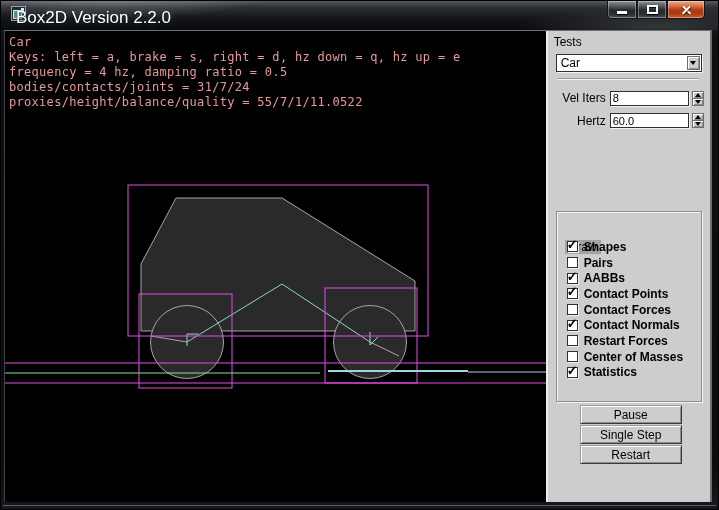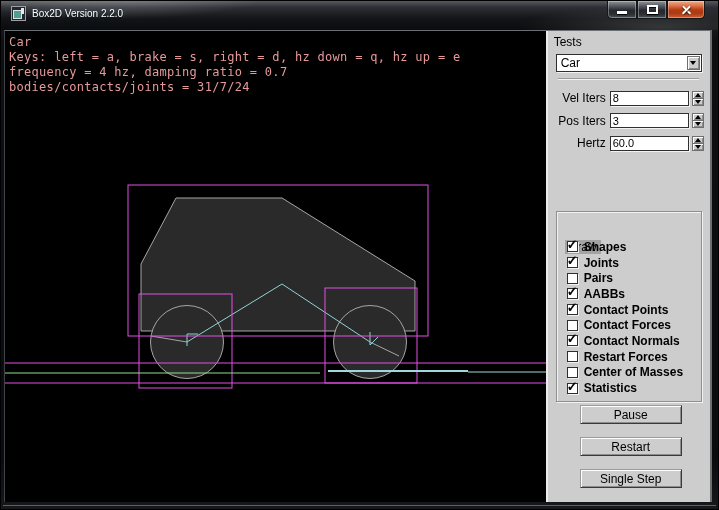--- a/index.html
+++ b/index.html
@@ -19,21 +19,21 @@
       radial-gradient(ellipse 240px 34px at 660px 26px, rgba(255,255,255,0.17), transparent 60%),
       linear-gradient(180deg,#55585e 0%,#2c2f34 22%,#121417 62%,#0a0b0d 100%);
   }
   .app-icon{
     position:absolute;left:10px;top:5px;width:15px;height:15px;
     background:#23272d;border:1px solid #9aa0a6;
   }
   .app-icon::before{content:"";position:absolute;left:1px;bottom:1px;width:7px;height:7px;background:#4e9e92;border:1px solid #dfe3e6;}
   .app-icon::after{content:"";position:absolute;right:1px;top:1px;width:3px;height:6px;background:#e8eaec;}
   .title{
-    position:absolute;left:31px;top:7px;color:#fff;font-size:10px;
+    position:absolute;left:15px;top:7px;color:#fff;font-size:17px;
     text-shadow:0 0 7px rgba(130,170,210,.4),0 1px 2px #000;
     white-space:nowrap;
   }
   .win-btn{
     position:absolute;top:0;height:18px;border:1px solid #14161a;border-top:none;
     box-shadow:inset 0 0 0 1px rgba(255,255,255,0.32);
     display:flex;align-items:center;justify-content:center;cursor:default;
   }
   .win-btn.min{right:81px;width:30px;border-radius:0 0 0 5px;
     background:linear-gradient(180deg,#8e939a 0%,#4b4f55 35%,#25282c 55%,#2c3035 78%,#4a5059 100%);}
@@ -114,21 +114,21 @@
   .main-checks{position:absolute;left:8px;top:127px;}
   .draw-group{
     position:absolute;left:8px;top:180px;width:146px;height:191px;
     border:1px solid #8f8f8f;box-shadow:inset 1px 1px 0 #f2f2f2,1px 1px 0 #f2f2f2;
   }
   .group-label{position:absolute;left:8px;top:-8px;background:#a3a3a3;padding:0 4px;margin-top:36px;}
   .draw-checks{position:absolute;left:10px;top:27px;font-weight:bold;}
   
   .btn-col{position:absolute;left:32px;top:374px;}
   .gbtn{
-    display:block;width:102px;height:19px;margin-bottom:13px;
+    display:block;width:102px;height:19px;margin-bottom:1px;
     background:#cdcdcd;border:1px solid;border-color:#9a9a9a #3a3a3a #3a3a3a #9a9a9a;
     box-shadow:inset 1px 1px 0 #ffffff,inset -1px -1px 0 #8c8c8c;
     font-family:"Liberation Sans",sans-serif;font-size:12px;color:#000;
     text-align:center;padding:0;line-height:16px;
   }
 </style>
 </head>
 <body>
 
 <div class="window">
@@ -163,21 +163,21 @@
           <polyline points="365,301 365,314 373,306" fill="none" stroke="#8fd4d4"></polyline>
           <rect x="123" y="154" width="300" height="151" fill="none" stroke="#e24fe2"></rect>
           <rect x="134" y="263" width="93" height="94" fill="none" stroke="#e24fe2"></rect>
           <rect x="320" y="257" width="92" height="95" fill="none" stroke="#e24fe2"></rect>
           <line x1="0" y1="332" x2="543" y2="332" stroke="#e24fe2" stroke-width="1"></line>
           <line x1="0" y1="352" x2="543" y2="352" stroke="#e24fe2" stroke-width="1"></line>
           <line x1="0" y1="342" x2="315" y2="342" stroke="#8ee08e" stroke-width="1"></line>
           <line x1="323" y1="340" x2="463" y2="340" stroke="#9fd8dc" stroke-width="2"></line>
           <line x1="463" y1="341" x2="543" y2="341" stroke="#9fd8dc" stroke-width="1"></line>
         </svg>
-      <div class="hud" style="color: rgb(230, 153, 153);"><div>Car</div><div>Keys: left = a, brake = s, right = d, hz down = q, hz up = e</div><div>frequency = 4 hz, damping ratio = 0.7</div><div>bodies/contacts/joints = 31/7/24</div></div>
+      <div class="hud" style="color: rgb(230, 153, 153);"><div>Car</div><div>Keys: left = a, brake = s, right = d, hz down = q, hz up = e</div><div>frequency = 4 hz, damping ratio = 0.5</div><div>bodies/contacts/joints = 31/7/24</div><div>proxies/height/balance/quality = 55/7/1/11.0522</div></div>
     </div>
 
     <div class="sidebar">
       <div class="tests-label">Tests</div>
       <div class="dropdown">
         <span class="dd-value">Car</span>
         <span class="dd-btn">
             <i class="tri-down"></i>
           </span>
       </div>
@@ -189,56 +189,40 @@
        <span class="spin-btns">
          <span class="spin-btn">
                 <i class="tri-up"></i>
               </span>
          <span class="spin-btn">
                 <i class="tri-down"></i>
               </span>
        </span>
      </div>
           <div class="spin-row">
-       <span class="spin-label">Pos Iters</span>
-       <input class="spin-input" value="3" style="">
-       <span class="spin-btns">
-         <span class="spin-btn">
-                <i class="tri-up"></i>
-              </span>
-         <span class="spin-btn">
-                <i class="tri-down"></i>
-              </span>
-       </span>
-     </div>
-          <div class="spin-row">
        <span class="spin-label">Hertz</span>
        <input class="spin-input" value="60.0" style="">
        <span class="spin-btns">
          <span class="spin-btn">
                 <i class="tri-up"></i>
               </span>
          <span class="spin-btn">
                 <i class="tri-down"></i>
               </span>
        </span>
      </div>
         </div>
       <div class="draw-group">
         <span class="group-label">Draw</span>
         <div class="draw-checks">
             <div class="check-row">
     <span class="cbox on"></span>
     <span class="clabel">Shapes</span>
   </div>
             <div class="check-row">
-    <span class="cbox on"></span>
-    <span class="clabel">Joints</span>
-  </div>
-            <div class="check-row">
     <span class="cbox"></span>
     <span class="clabel">Pairs</span>
   </div>
             <div class="check-row">
     <span class="cbox on"></span>
     <span class="clabel">AABBs</span>
   </div>
             <div class="check-row">
     <span class="cbox on"></span>
     <span class="clabel">Contact Points</span>
@@ -260,18 +244,18 @@
     <span class="clabel">Center of Masses</span>
   </div>
             <div class="check-row">
     <span class="cbox on"></span>
     <span class="clabel">Statistics</span>
   </div>
           </div>
       </div>
       <div class="btn-col">
           <button class="gbtn">Pause</button>
+          <button class="gbtn">Single Step</button>
           <button class="gbtn">Restart</button>
-          <button class="gbtn">Single Step</button>
         </div>
     </div>
   </div>
 </div>
 
 </body></html>

